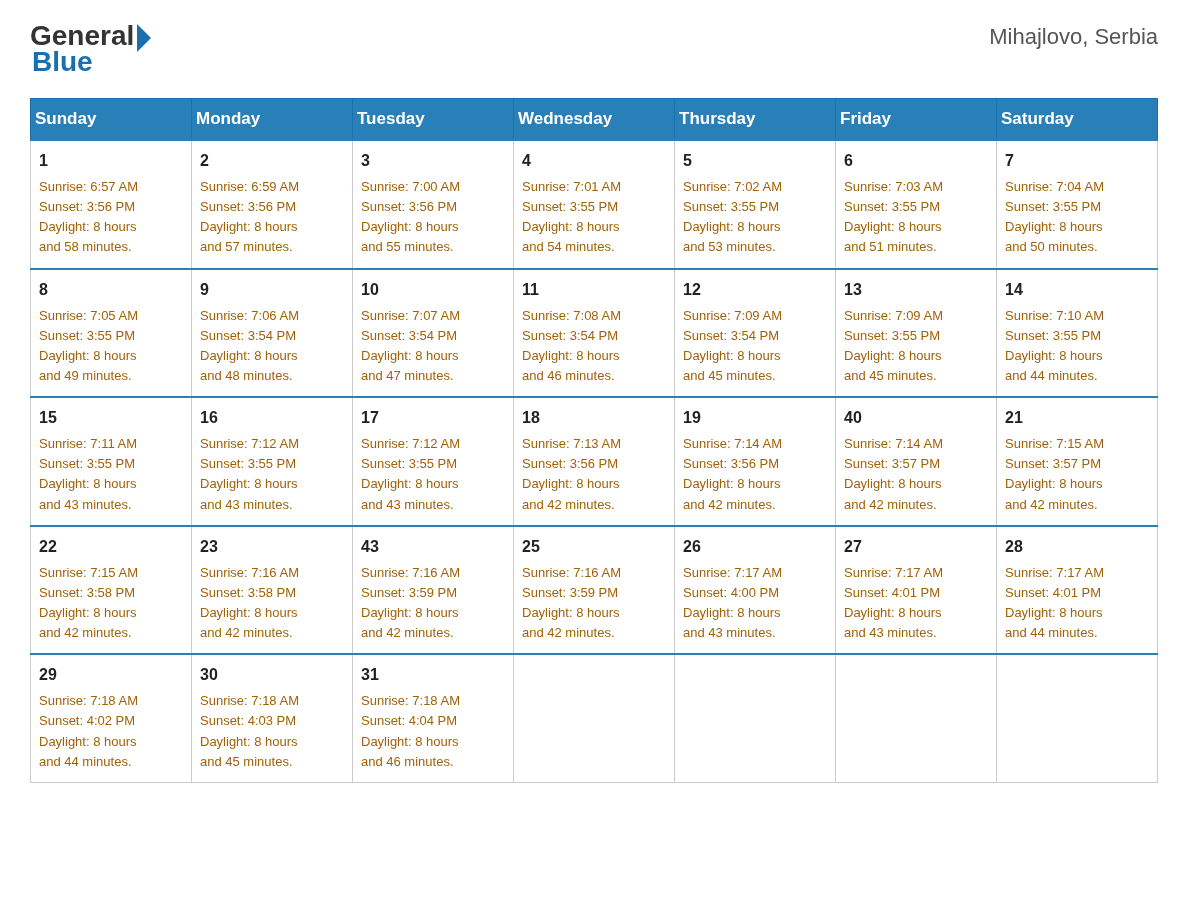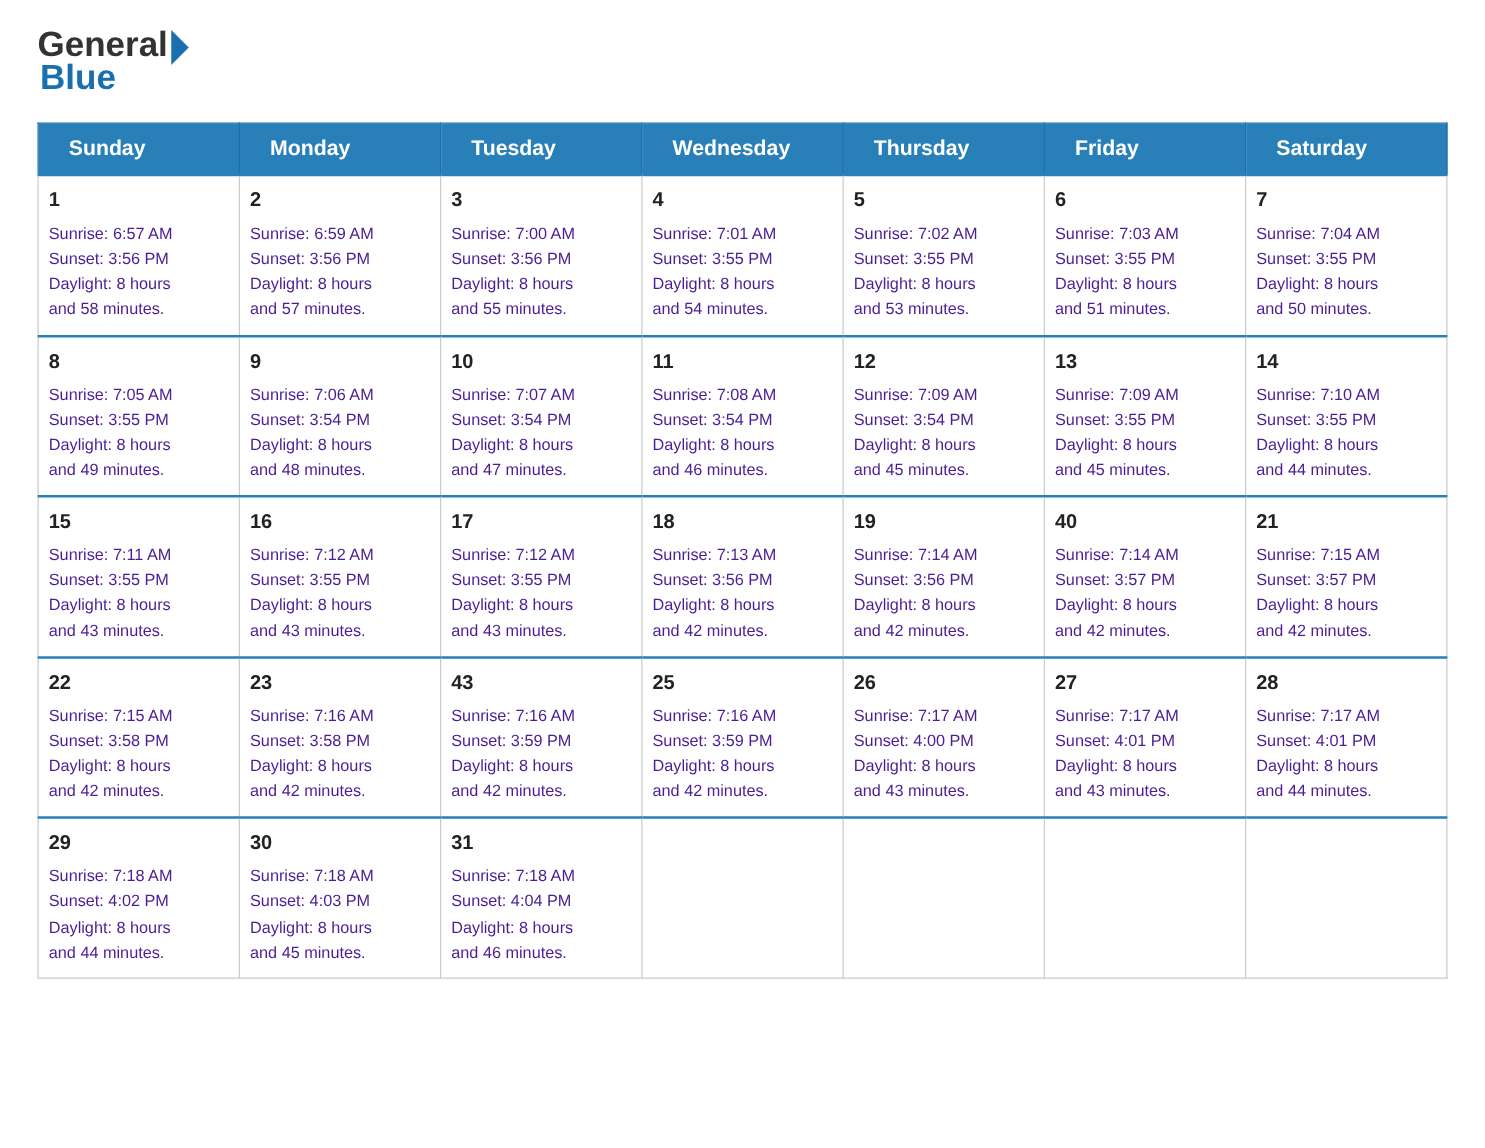--- a/index.html
+++ b/index.html
@@ -63,21 +63,21 @@
     .calendar {
       width: 100%;
       border-collapse: collapse;
       border: 1px solid #999;
     }
     .calendar th {
       background-color: #2980b9;
       color: #fff;
       font-size: 17px;
       font-weight: bold;
-      padding: 10px 24px;
+      padding: 10px 4px;
       text-align: left;
       border: 1px solid #1a6faf;
     }
     .calendar td {
       vertical-align: top;
       padding: 8px 8px 10px 8px;
       border: 1px solid #ccc;
       width: 14.28%;
       font-size: 13.5px;
       color: #222;
@@ -86,41 +86,42 @@
     }
     .day-number {
       font-size: 16px;
       font-weight: bold;
       margin-bottom: 4px;
       display: block;
     }
     .day-info {
       font-size: 13px;
       line-height: 1.55;
-      color: #4c1d95;
+      color: #a16207;
     }
     tr.week-row td {
       border-top: 2px solid #2980b9;
     }
     .empty-cell {
       background: #fff;
     }
   </style>
 </head>
 <body>
 
 <div class="header">
   <div class="logo">
     <div class="logo-top">
       <span class="logo-general">General</span>
       <div class="logo-triangle"></div>
     </div>
     <span class="logo-blue">Blue</span>
   </div>
   <div class="title-section">
+    <div class="location">Mihajlovo, Serbia</div>
   </div>
 </div>
 
 <table class="calendar">
   <thead>
     <tr>
       <th>Sunday</th>
       <th>Monday</th>
       <th>Tuesday</th>
       <th>Wednesday</th>

